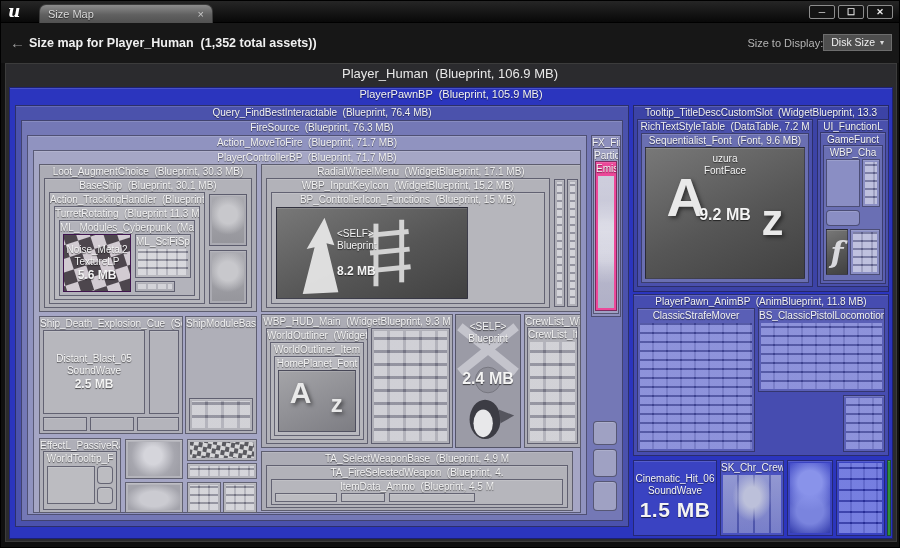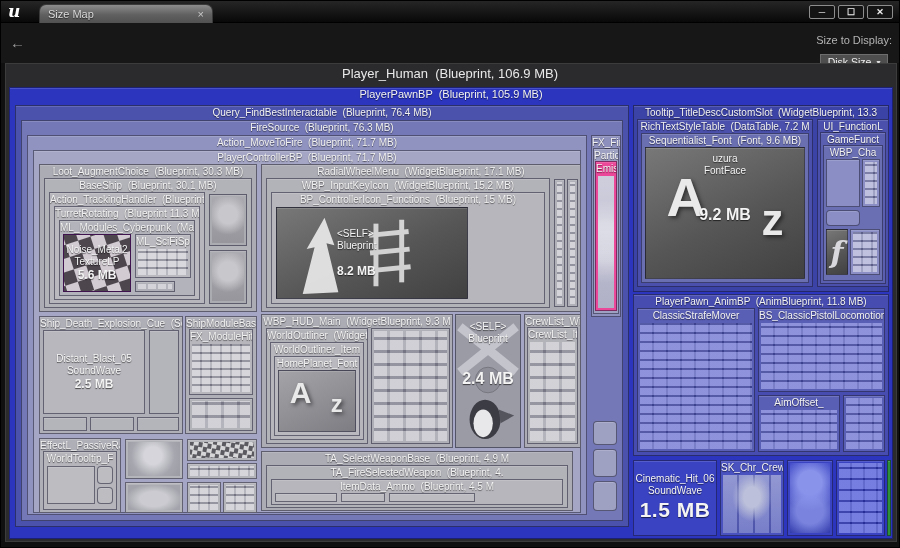--- a/index.html
+++ b/index.html
@@ -22,21 +22,21 @@
   .tab-close { color:#c9c9c9; font-size:11px; line-height:11px; }
   #win-buttons { position:absolute; right:6px; top:4px; display:flex; gap:3px; }
   .win-btn { width:26px; height:14px; background:#141414; border:1px solid #8d8d8d;
     border-radius:2px; color:#ececec; font-size:9px; line-height:12px; text-align:center; font-weight:bold; }
 
   
   #toolbar { position:absolute; left:0; top:22px; right:0; height:40px; background:#171717; }
   #back-arrow { position:absolute; left:9px; top:11px; color:#9d9d9d; font-size:15px; }
   #map-title { position:absolute; left:28px; top:13px; color:#f0f0f0;
     font-size:12.5px; font-weight:bold; white-space:pre; }
-  #size-display { position:absolute; right:7px; top:11px; display:flex; align-items:center; gap:8px;flex-direction:column; }
+  #size-display { position:absolute; right:7px; top:11px; display:flex; align-items:center; gap:0; }
   #size-display-label { color:#b4b4b4; font-size:11px; }
   #size-display-btn { background:#4e4e4e; border:1px solid #6d6d6d; color:#f0f0f0;
     font-size:10.5px; padding:1px 7px 2px 7px; display:flex; align-items:center; gap:5px; }
   #size-display-btn .arr { font-size:8px; color:#dcdcdc; }
 
   
   #treemap-root { position:absolute; left:4px; top:62px; width:892px; height:479px;
     background:#2b2b2e; border:1px solid #3c3c3c; }
   #root-title { position:absolute; left:0; top:65px; width:100%; text-align:center;
     color:#e9e9e9; font-size:13px; white-space:pre; }
@@ -134,20 +134,21 @@
     </div>
     <div id="win-buttons">
       <div class="win-btn">─</div>
       <div class="win-btn">☐</div>
       <div class="win-btn">✕</div>
     </div>
   </div>
 
   <div id="toolbar">
     <span id="back-arrow">←</span>
+    <span id="map-title">Size map for Player_Human  (1,352 total assets))</span>
     <div id="size-display">
       <span id="size-display-label">Size to Display:</span>
       <div id="size-display-btn">
         <span>Disk Size</span>
         <span class="arr">▾</span>
       </div>
     </div>
   </div>
 
   <div id="treemap-root"></div>
@@ -225,24 +226,20 @@
           <div class="ln md">SoundWave</div>
           <div class="ln lg">2.5 MB</div>
         </div>
       </div>
       <div class="node" style="left: 148px; top: 329px; width: 30px; height: 84px; background: rgb(180, 180, 187);"></div>
       <div class="node" style="left: 42px; top: 416px; width: 44px; height: 14px; background: rgb(180, 180, 187);"></div>
       <div class="node" style="left: 89px; top: 416px; width: 44px; height: 14px; background: rgb(180, 180, 187);"></div>
       <div class="node" style="left: 136px; top: 416px; width: 42px; height: 14px; background: rgb(180, 180, 187);"></div>
       <div class="node" style="left: 184px; top: 315px; width: 72px; height: 118px; background: rgb(175, 175, 184);">
         <div class="hdr">ShipModuleBase</div>
-      </div>
-      <div class="node" style="left: 188px; top: 328px; width: 64px; height: 66px; background: rgb(182, 182, 188);">
-        <div class="hdr">FX_ModuleHit</div>
-        <div class="pat pat-grid-sm below-hdr"></div>
       </div>
       <div class="node" style="left: 188px; top: 397px; width: 64px; height: 33px; background: rgb(178, 178, 185);">
         <div class="pat pat-grid-md"></div>
       </div>
       <div class="node" style="left: 38px; top: 437px; width: 82px; height: 75px; background: rgb(175, 175, 184);">
         <div class="hdr">EffectL_PassiveRada</div>
       </div>
       <div class="node" style="left: 42px; top: 450px; width: 74px; height: 59px; background: rgb(181, 181, 187);">
         <div class="hdr">WorldTooltip_F</div>
       </div>
@@ -404,24 +401,20 @@
         <div class="hdr">PlayerPawn_AnimBP  (AnimBlueprint, 11.8 MB)</div>
       </div>
       <div class="node" style="left: 757px; top: 307px; width: 127px; height: 84px; background: rgb(90, 95, 182);">
         <div class="hdr">BS_ClassicPistolLocomotion</div>
         <div class="pat pat-grid-anim below-hdr"></div>
       </div>
       <div class="node" style="left: 636px; top: 307px; width: 118px; height: 144px; background: rgb(90, 95, 182);">
         <div class="hdr">ClassicStrafeMover</div>
         <div class="pat pat-grid-anim below-hdr"></div>
       </div>
-      <div class="node" style="left: 757px; top: 394px; width: 82px; height: 57px; background: rgb(90, 95, 182);">
-        <div class="hdr">AimOffset_</div>
-        <div class="pat pat-grid-anim below-hdr"></div>
-      </div>
       <div class="node" style="left: 842px; top: 394px; width: 42px; height: 57px; background: rgb(90, 95, 182);">
         <div class="pat pat-grid-anim"></div>
       </div>
       <div class="node" style="left: 632px; top: 459px; width: 84px; height: 76px; background: rgb(58, 67, 194);">
         <div class="txt">
           <div class="ln md">Cinematic_Hit_06</div>
           <div class="ln md">SoundWave</div>
           <div class="ln xxl">1.5 MB</div>
         </div>
       </div>

